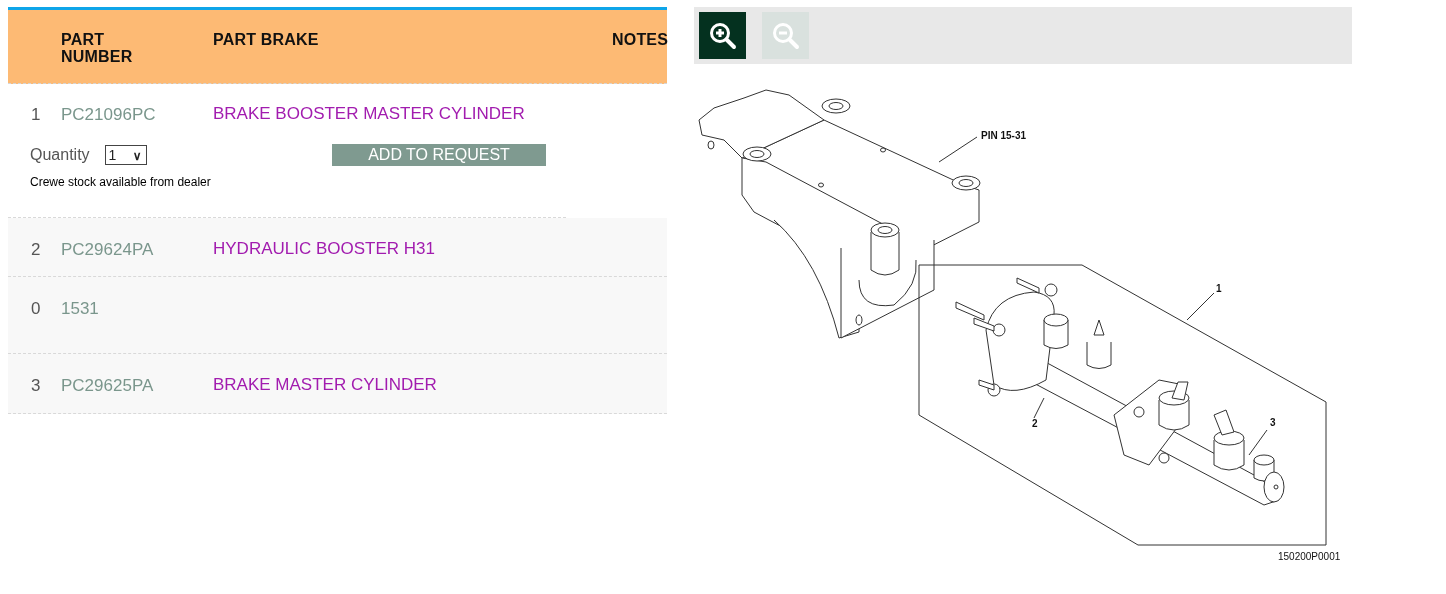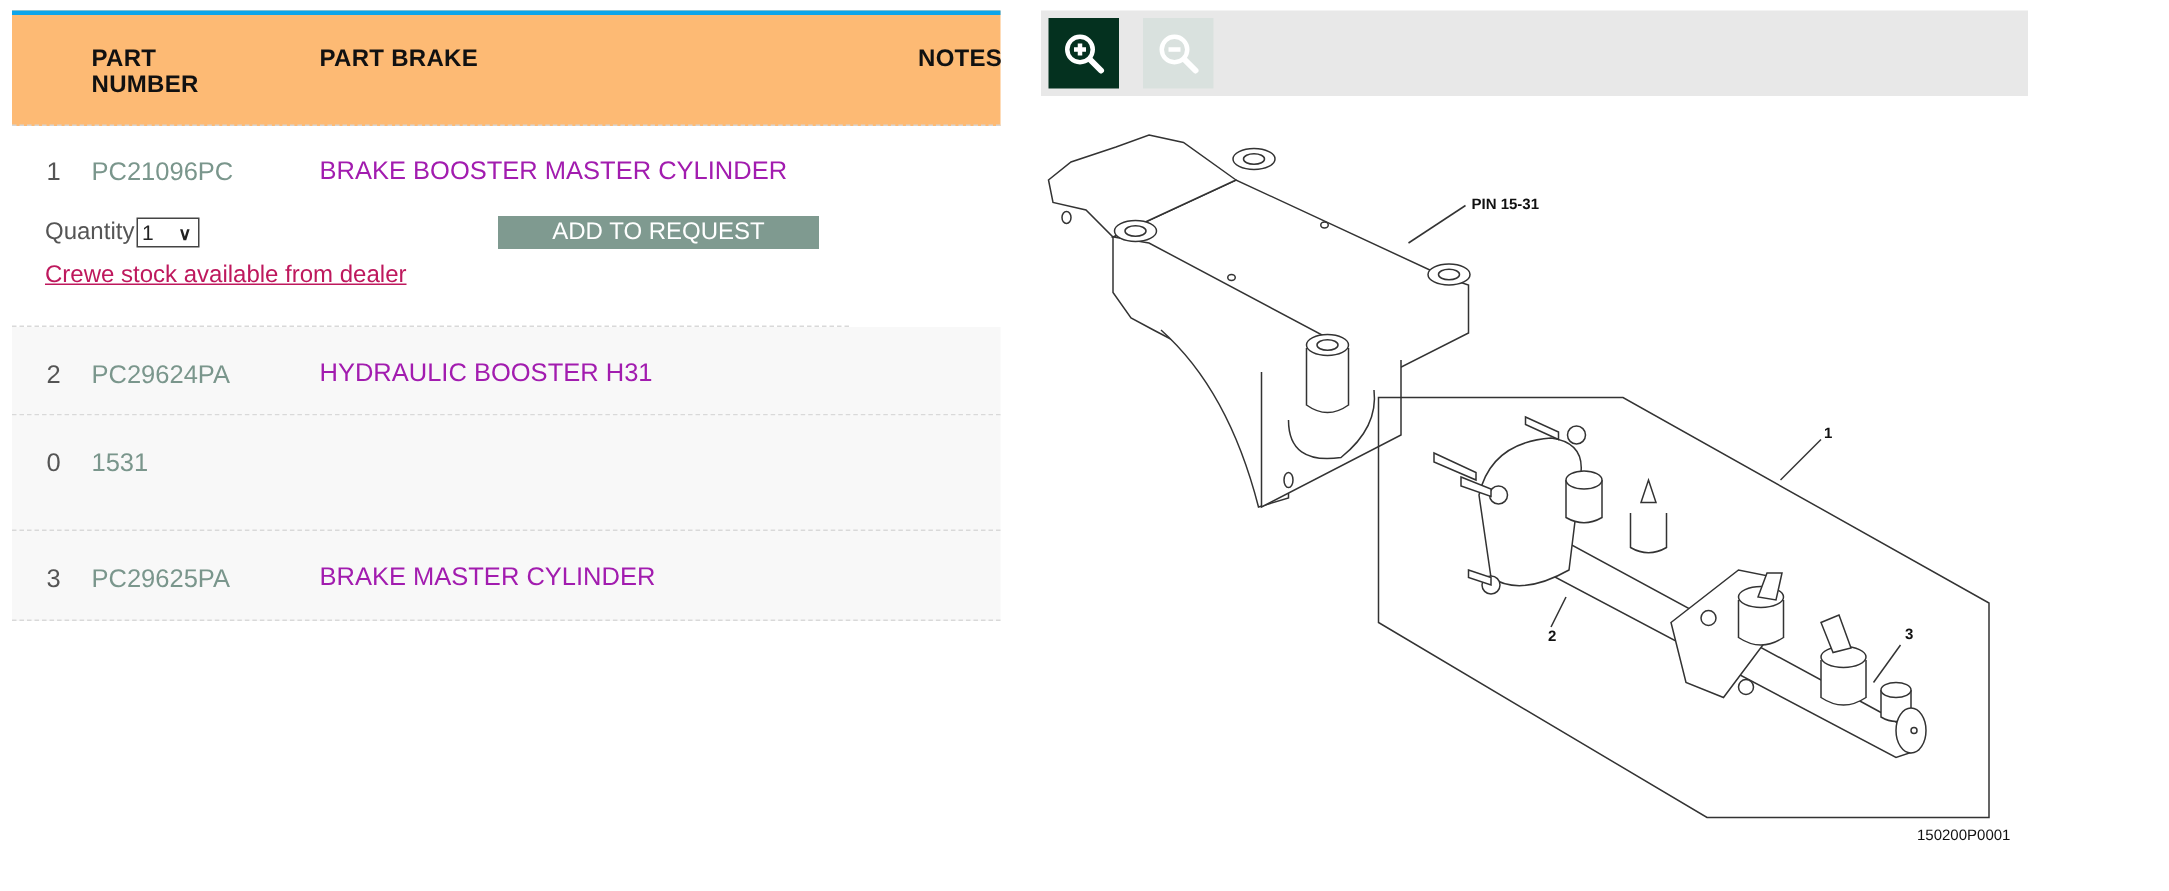--- a/index.html
+++ b/index.html
@@ -47,32 +47,32 @@
     line-height: 17px;
   }
   .row.expanded .idx, .row.expanded .pn, .row.expanded .pname { top: 98px; }
   .row.expanded .idx, .row.expanded .pn, .row.expanded .pname { top: 21px; }
   .row.r2 .idx, .row.r2 .pn, .row.r2 .pname { top: 22px; }
   .row.r0 .idx, .row.r0 .pn, .row.r0 .pname { top: 22px; }
   .row.r3 .idx, .row.r3 .pn, .row.r3 .pname { top: 22px; }
 
   .qty {
     position: absolute; left: 22px; top: 61px; font-size: 16px; color: #555;
-    display: flex; align-items: center; gap: 1px;
+    display: flex; align-items: center; gap: 15px;
   }
   .qty-select {
     width: 42px; height: 20px; border: 1px solid #444; background: #fff;
     font-size: 14px; color: #222; position: relative; padding-left: 3px;
     line-height: 18px; cursor: pointer;
   }
   .qty-select .chev {
     position: absolute; right: 4px; top: 1px; font-size: 12px; font-weight: bold;
   }
   .stock {
-    position: absolute; left: 22px; top: 91px; font-size: 16px; color: #be185d; text-decoration: underline;
+    position: absolute; left: 22px; top: 91px; font-size: 12px; color: #000000;
   }
   .add-btn {
     position: absolute; left: 324px; top: 137px; width: 214px; height: 22px;
     background: #7f9a90; color: #fff; font-size: 16px; border: none;
     display: flex; align-items: center; justify-content: center; cursor: pointer;
     position: absolute;
   }
 
   
   .toolbar {

